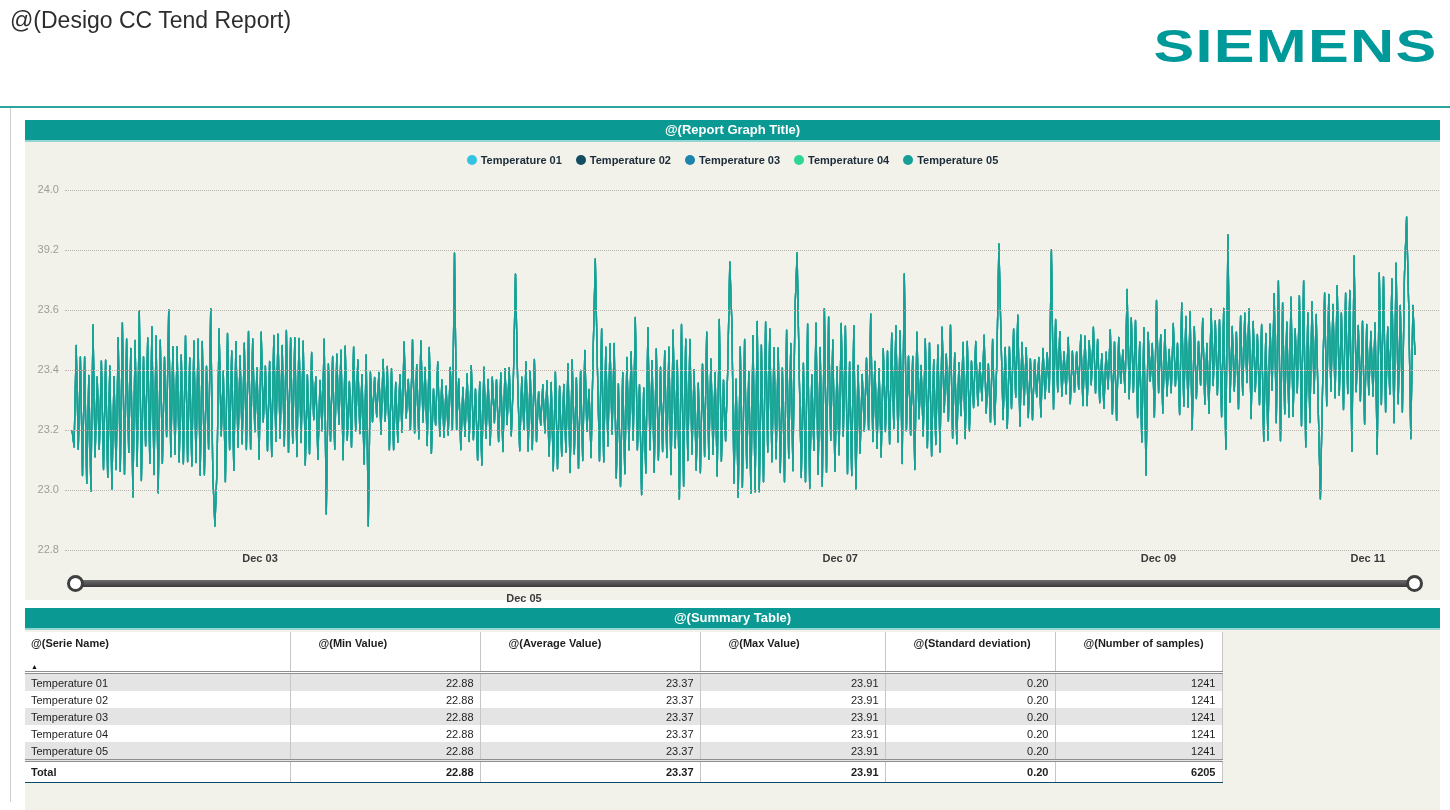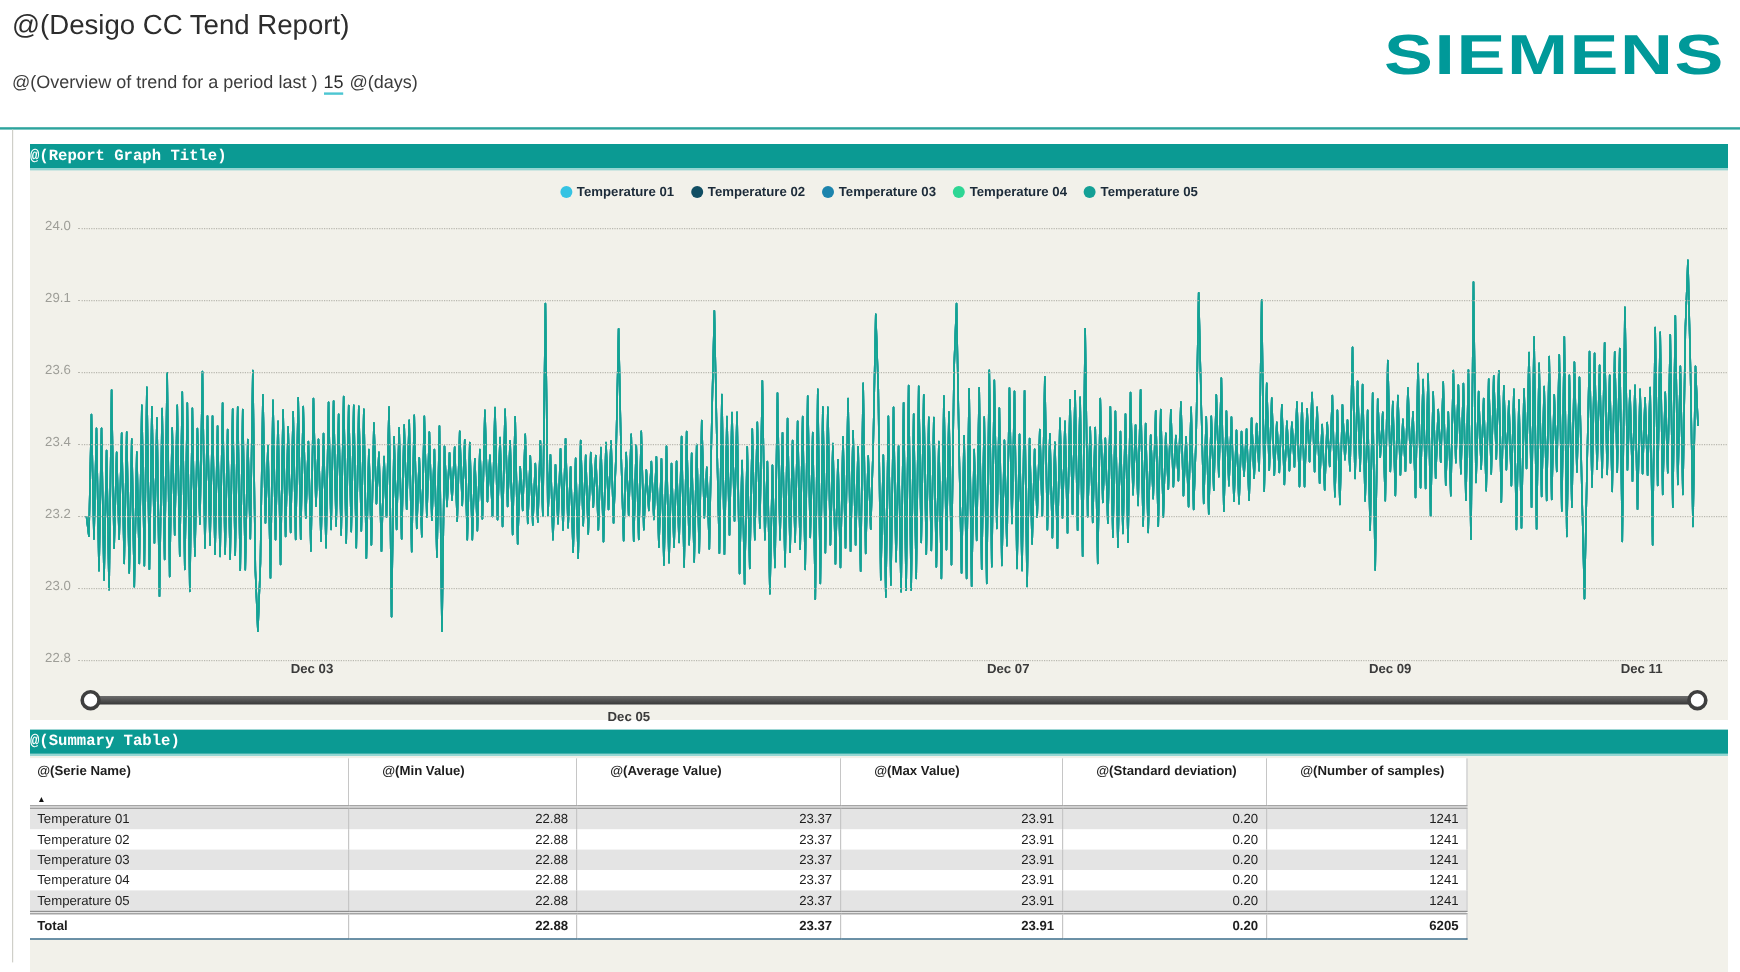--- a/index.html
+++ b/index.html
@@ -16,21 +16,21 @@
   .brand{
     position:absolute;right:12px;top:18px;font-size:47px;font-weight:bold;color:#009999;
     transform:scaleX(1.30);transform-origin:100% 50%;letter-spacing:1px;white-space:nowrap;
   }
   .top-rule{position:absolute;left:0;top:106px;width:1450px;height:2px;background:#2da49d;}
   .left-edge{position:absolute;left:10px;top:108px;width:1px;height:694px;background:#cfcfc9;}
 
   
   .section-bar{
     height:20px;background:#0b9a93;border-bottom:2px solid #96d6d2;color:#ffffff;
-    font-weight:bold;font-size:13px;line-height:20px;font-family:Liberation Mono, monospace;
+    font-weight:bold;font-size:13px;text-align:center;line-height:20px;
   }
 
   
   .chart-section{position:absolute;left:25px;top:120px;width:1415px;height:480px;}
   .chart-panel{position:absolute;left:0;top:22px;width:1415px;height:458px;background:#f2f1ea;}
   .legend{position:absolute;left:0;top:12px;width:100%;display:flex;justify-content:center;gap:14px;}
   .legend-item{display:flex;align-items:center;gap:4px;font-size:11px;font-weight:bold;color:#1c2b39;}
   .legend-dot{width:10px;height:10px;border-radius:50%;flex:0 0 auto;}
   .gridline{position:absolute;left:40px;width:1374px;height:0;border-top:1px dotted #b9b8b0;}
   .ylabel{position:absolute;left:0;width:34px;text-align:right;font-size:11px;color:#9e9e98;}
@@ -58,23 +58,20 @@
   table.summary tr.first-data td{border-top:3px double #8f8f8f;}
   table.summary tr.total-row td{border-top:3px double #8f8f8f;border-bottom:1px solid #0c4a6e;font-weight:bold;height:20px;}
   .sort-arrow{position:absolute;left:6px;bottom:1px;font-size:7px;color:#111;line-height:7px;}
 </style>
 </head>
 <body>
 
 <div class="page">
 
   <div class="report-title">@(Desigo CC Tend Report)</div>
-  <div class="report-subtitle">
-    <span>@(Overview of trend for a period last )</span><span class="days-value">15</span><span>@(days)</span>
-  </div>
   <div class="brand">SIEMENS</div>
   <div class="top-rule"></div>
   <div class="left-edge"></div>
 
   <div class="chart-section">
     <div class="section-bar">@(Report Graph Title)</div>
     <div class="chart-panel">
       <div class="legend" id="legend">
           <span class="legend-item">
             <span class="legend-dot" style="background: rgb(53, 195, 227);"></span>
@@ -101,21 +98,21 @@
         <svg class="wave" id="wave" viewBox="0 0 1343 458" preserveAspectRatio="none">
             <polyline points="0.0,288.0 2.1,304.9 4.2,203.5 6.3,307.2 8.4,215.0 10.5,333.6 12.6,214.8 14.7,341.4 16.8,233.5 18.9,349.4 21.0,183.0 23.1,314.8 25.2,235.0 27.3,307.3 29.4,218.8 31.5,327.6 33.6,218.1 35.7,335.4 37.8,223.9 39.9,346.9 42.0,234.6 44.1,327.5 46.2,195.7 48.3,329.4 50.4,180.7 52.5,332.3 54.6,196.9 56.7,310.4 58.8,206.4 60.9,354.9 63.1,198.4 65.2,324.3 67.3,168.6 69.4,338.5 71.5,214.7 73.6,303.9 75.7,195.8 77.8,321.3 79.9,184.7 82.0,332.6 84.1,193.9 86.2,350.8 88.3,198.2 90.4,321.4 92.5,215.2 94.6,294.7 96.7,167.7 98.8,314.7 100.9,204.6 103.0,312.2 105.1,204.6 107.2,319.9 109.3,213.0 111.4,321.8 113.5,193.8 115.6,319.7 117.7,216.0 119.8,324.1 121.9,198.9 124.0,320.6 126.1,197.2 128.2,333.1 130.3,199.3 132.4,332.8 134.5,224.2 136.6,307.0 138.7,166.7 140.8,333.0 142.9,384.0 145.0,327.6 147.1,186.9 149.2,293.8 151.3,229.2 153.4,339.7 155.5,191.5 157.6,307.7 159.7,209.0 161.8,328.4 163.9,199.7 166.0,305.0 168.1,213.7 170.2,301.8 172.3,201.2 174.4,307.5 176.5,189.4 178.6,307.3 180.7,196.8 182.8,289.7 185.0,226.0 187.1,317.1 189.2,190.1 191.3,279.9 193.4,224.0 195.5,309.0 197.6,219.3 199.7,314.5 201.8,193.3 203.9,299.3 206.0,192.2 208.1,296.3 210.2,203.3 212.3,303.9 214.4,188.4 216.5,310.4 218.6,196.0 220.7,301.0 222.8,195.7 224.9,314.5 227.0,196.5 229.1,300.5 231.2,199.1 233.3,323.1 235.4,232.6 237.5,312.1 239.6,210.5 241.7,277.7 243.8,234.9 245.9,317.3 248.0,238.5 250.1,288.8 252.2,197.1 254.3,372.0 256.4,222.0 258.5,299.3 260.6,214.5 262.7,307.2 264.8,212.1 266.9,282.3 269.0,208.2 271.1,317.7 273.2,204.1 275.3,298.3 277.4,239.5 279.5,305.3 281.6,204.9 283.7,288.8 285.8,218.0 287.9,291.6 290.0,232.7 292.1,322.1 294.2,213.0 296.3,384.0 298.4,229.8 300.5,280.0 302.6,235.3 304.7,274.8 306.9,230.5 309.0,292.3 311.1,217.5 313.2,279.3 315.3,224.4 317.4,307.8 319.5,226.7 321.6,307.8 323.7,240.3 325.8,300.2 327.9,232.6 330.0,290.4 332.1,199.9 334.2,276.0 336.3,237.3 338.4,288.3 340.5,197.7 342.6,291.1 344.7,222.6 346.8,296.8 348.9,199.0 351.0,280.1 353.1,225.3 355.2,303.5 357.3,205.3 359.4,311.4 361.5,246.9 363.6,283.3 365.7,219.8 367.8,294.3 369.9,237.8 372.0,295.4 374.1,244.2 376.2,293.0 378.3,225.4 380.4,288.2 382.5,111.0 384.6,287.6 386.7,236.9 388.8,307.7 390.9,245.3 393.0,294.4 395.1,232.0 397.2,299.6 399.3,223.6 401.4,297.7 403.5,246.9 405.6,318.2 407.7,240.0 409.8,323.1 411.9,225.2 414.0,296.0 416.1,237.3 418.2,302.9 420.3,235.1 422.4,280.6 424.5,237.7 426.6,299.6 428.8,230.9 430.9,309.5 433.0,226.7 435.1,282.6 437.2,225.6 439.3,293.8 441.4,235.8 443.5,132.0 445.6,236.4 447.7,308.7 449.8,235.1 451.9,287.3 454.0,219.9 456.1,309.1 458.2,228.6 460.3,307.5 462.4,217.5 464.5,299.5 466.6,249.7 468.7,283.3 470.8,242.7 472.9,290.8 475.0,238.7 477.1,314.1 479.2,240.3 481.3,328.8 483.4,230.0 485.5,326.9 487.6,244.2 489.7,314.1 491.8,242.3 493.9,310.1 496.0,221.7 498.1,330.5 500.2,217.7 502.3,311.9 504.4,235.8 506.5,326.4 508.6,228.4 510.7,318.6 512.8,208.4 514.9,289.4 517.0,247.3 519.1,315.5 521.2,207.4 523.3,117.0 525.4,225.5 527.5,319.0 529.6,186.7 531.7,319.9 533.8,205.1 535.9,303.9 538.0,201.7 540.1,292.1 542.2,201.5 544.3,336.0 546.4,241.7 548.5,344.6 550.7,230.4 552.8,331.7 554.9,215.5 557.0,307.8 559.1,209.9 561.2,298.0 563.3,175.3 565.4,307.8 567.5,242.7 569.6,352.7 571.7,245.8 573.8,330.9 575.9,185.6 578.0,307.7 580.1,218.7 582.2,330.3 584.3,206.8 586.4,318.1 588.5,225.2 590.6,309.6 592.7,209.0 594.8,315.6 596.9,205.2 599.0,332.6 601.1,188.1 603.2,305.8 605.3,218.5 607.4,357.3 609.5,182.4 611.6,344.2 613.7,197.1 615.8,318.6 617.9,197.4 620.0,312.1 622.1,227.7 624.2,328.0 626.3,241.1 628.4,330.8 630.5,222.0 632.6,314.6 634.7,190.1 636.8,317.3 638.9,216.9 641.0,312.2 643.1,230.4 645.2,334.1 647.3,177.5 649.4,319.3 651.5,238.0 653.6,299.1 655.7,228.5 657.8,120.0 659.9,182.3 662.0,341.1 664.1,237.1 666.2,355.4 668.3,204.9 670.4,345.4 672.6,197.4 674.7,326.0 676.8,229.7 678.9,351.1 681.0,193.6 683.1,349.8 685.2,179.3 687.3,349.7 689.4,203.0 691.5,340.0 693.6,179.9 695.7,310.0 697.8,186.9 699.9,319.8 702.0,205.7 704.1,316.7 706.2,205.9 708.3,330.5 710.4,226.0 712.5,340.1 714.6,188.1 716.7,316.2 718.8,201.4 720.9,328.7 723.0,167.0 725.1,111.0 727.2,229.4 729.3,335.5 731.4,221.2 733.5,340.0 735.6,182.0 737.7,346.6 739.8,232.7 741.9,308.3 744.0,181.2 746.1,332.3 748.2,205.5 750.3,344.2 752.4,166.6 754.5,330.3 756.6,174.9 758.7,298.4 760.8,198.0 762.9,329.2 765.0,225.0 767.1,312.8 769.2,181.3 771.3,294.3 773.4,184.1 775.5,331.7 777.6,219.8 779.7,333.5 781.8,183.6 783.9,346.8 786.0,223.5 788.1,311.3 790.2,232.4 792.3,289.0 794.5,215.9 796.6,288.0 798.7,172.0 800.8,299.5 802.9,219.4 805.0,306.2 807.1,226.6 809.2,314.9 811.3,206.6 813.4,289.6 815.5,209.0 817.6,302.1 819.7,191.2 821.8,286.6 823.9,183.7 826.0,299.9 828.1,189.0 830.2,321.6 832.3,132.0 834.4,288.7 836.5,214.1 838.6,293.3 840.7,214.3 842.8,327.5 844.9,190.2 847.0,276.7 849.1,223.3 851.2,294.0 853.3,196.9 855.4,305.7 857.5,200.8 859.6,314.1 861.7,217.6 863.8,302.6 865.9,203.1 868.0,309.9 870.1,185.1 872.2,270.3 874.3,212.1 876.4,279.3 878.5,182.9 880.6,296.3 882.7,211.0 884.8,301.7 886.9,220.6 889.0,273.5 891.1,200.4 893.2,296.5 895.3,199.3 897.4,288.8 899.5,219.0 901.6,265.6 903.7,199.5 905.8,263.6 907.9,221.0 910.0,258.6 912.1,193.1 914.2,271.1 916.4,222.0 918.5,280.2 920.6,197.3 922.7,282.5 924.8,220.9 926.9,102.0 929.0,194.3 931.1,277.6 933.2,205.3 935.3,286.4 937.4,205.0 939.5,266.5 941.6,187.0 943.7,255.2 945.8,173.1 947.9,284.1 950.0,200.5 952.1,262.7 954.2,205.6 956.3,275.6 958.4,216.6 960.5,277.8 962.6,217.6 964.7,254.8 966.8,215.5 968.9,274.8 971.0,206.3 973.1,256.5 975.2,210.9 977.3,250.2 979.4,108.0 981.5,267.3 983.6,177.5 985.7,249.8 987.8,189.6 989.9,254.0 992.0,210.0 994.1,251.8 996.2,195.4 998.3,261.7 1000.4,209.1 1002.5,250.3 1004.6,209.8 1006.7,247.2 1008.8,193.1 1010.9,263.5 1013.0,194.1 1015.1,263.5 1017.2,198.6 1019.3,242.8 1021.4,185.2 1023.5,251.1 1025.6,197.3 1027.7,260.7 1029.8,211.8 1031.9,266.3 1034.0,210.1 1036.1,246.8 1038.3,187.7 1040.4,271.9 1042.5,199.8 1044.6,278.4 1046.7,195.4 1048.8,241.1 1050.9,208.1 1053.0,250.2 1055.1,147.4 1057.2,256.7 1059.3,175.8 1061.4,250.4 1063.5,178.5 1065.6,275.5 1067.7,200.0 1069.8,299.9 1071.9,185.6 1074.0,333.0 1076.1,190.5 1078.2,239.1 1080.3,201.5 1082.4,275.3 1084.5,158.4 1086.6,250.8 1088.7,192.7 1090.8,271.0 1092.9,187.6 1095.0,253.8 1097.1,207.5 1099.2,250.7 1101.3,181.4 1103.4,243.9 1105.5,201.2 1107.6,272.6 1109.7,161.0 1111.8,264.4 1113.9,174.3 1116.0,265.1 1118.1,169.5 1120.2,288.0 1122.3,184.6 1124.4,256.6 1126.5,199.3 1128.6,243.1 1130.7,176.3 1132.8,262.3 1134.9,201.3 1137.0,271.2 1139.1,166.7 1141.2,243.5 1143.3,178.8 1145.4,252.8 1147.5,177.7 1149.6,274.8 1151.7,166.3 1153.8,307.3 1155.9,93.0 1158.0,260.0 1160.2,184.3 1162.3,248.9 1164.4,190.1 1166.5,266.9 1168.6,173.8 1170.7,252.9 1172.8,171.1 1174.9,240.5 1177.0,167.0 1179.1,276.5 1181.2,179.5 1183.3,249.5 1185.4,192.5 1187.5,262.7 1189.6,182.4 1191.7,299.3 1193.8,191.4 1195.9,298.0 1198.0,182.2 1200.1,248.3 1202.2,151.7 1204.3,280.7 1206.4,138.9 1208.5,298.8 1210.6,160.7 1212.7,271.8 1214.8,180.1 1216.9,275.0 1219.0,155.2 1221.1,274.3 1223.2,187.0 1225.3,250.8 1227.4,153.6 1229.5,283.9 1231.6,138.6 1233.7,305.1 1235.8,170.8 1237.9,280.6 1240.0,159.7 1242.1,251.4 1244.2,172.3 1246.3,268.9 1248.4,357.0 1250.5,248.9 1252.6,151.0 1254.7,263.8 1256.8,152.3 1258.9,249.1 1261.0,162.4 1263.1,255.8 1265.2,143.7 1267.3,253.3 1269.4,170.8 1271.5,267.5 1273.6,151.1 1275.7,251.5 1277.8,148.4 1279.9,309.3 1282.1,114.0 1284.2,249.7 1286.3,183.4 1288.4,259.0 1290.5,179.1 1292.6,282.3 1294.7,182.5 1296.8,252.7 1298.9,189.4 1301.0,254.0 1303.1,180.9 1305.2,312.1 1307.3,131.0 1309.4,262.5 1311.5,134.8 1313.6,270.1 1315.7,184.9 1317.8,252.0 1319.9,136.9 1322.0,280.7 1324.1,121.1 1326.2,261.8 1328.3,163.3 1330.4,270.0 1332.5,131.2 1334.6,75.0 1336.7,163.9 1338.8,296.7 1340.9,163.3 1343.0,213.0" fill="none" stroke="#35c3e3" stroke-width="1.3" stroke-linejoin="round"></polyline>
             <polyline points="0.0,288.0 2.1,304.9 4.2,203.5 6.3,307.2 8.4,215.0 10.5,333.6 12.6,214.8 14.7,341.4 16.8,233.5 18.9,349.4 21.0,183.0 23.1,314.8 25.2,235.0 27.3,307.3 29.4,218.8 31.5,327.6 33.6,218.1 35.7,335.4 37.8,223.9 39.9,346.9 42.0,234.6 44.1,327.5 46.2,195.7 48.3,329.4 50.4,180.7 52.5,332.3 54.6,196.9 56.7,310.4 58.8,206.4 60.9,354.9 63.1,198.4 65.2,324.3 67.3,168.6 69.4,338.5 71.5,214.7 73.6,303.9 75.7,195.8 77.8,321.3 79.9,184.7 82.0,332.6 84.1,193.9 86.2,350.8 88.3,198.2 90.4,321.4 92.5,215.2 94.6,294.7 96.7,167.7 98.8,314.7 100.9,204.6 103.0,312.2 105.1,204.6 107.2,319.9 109.3,213.0 111.4,321.8 113.5,193.8 115.6,319.7 117.7,216.0 119.8,324.1 121.9,198.9 124.0,320.6 126.1,197.2 128.2,333.1 130.3,199.3 132.4,332.8 134.5,224.2 136.6,307.0 138.7,166.7 140.8,333.0 142.9,384.0 145.0,327.6 147.1,186.9 149.2,293.8 151.3,229.2 153.4,339.7 155.5,191.5 157.6,307.7 159.7,209.0 161.8,328.4 163.9,199.7 166.0,305.0 168.1,213.7 170.2,301.8 172.3,201.2 174.4,307.5 176.5,189.4 178.6,307.3 180.7,196.8 182.8,289.7 185.0,226.0 187.1,317.1 189.2,190.1 191.3,279.9 193.4,224.0 195.5,309.0 197.6,219.3 199.7,314.5 201.8,193.3 203.9,299.3 206.0,192.2 208.1,296.3 210.2,203.3 212.3,303.9 214.4,188.4 216.5,310.4 218.6,196.0 220.7,301.0 222.8,195.7 224.9,314.5 227.0,196.5 229.1,300.5 231.2,199.1 233.3,323.1 235.4,232.6 237.5,312.1 239.6,210.5 241.7,277.7 243.8,234.9 245.9,317.3 248.0,238.5 250.1,288.8 252.2,197.1 254.3,372.0 256.4,222.0 258.5,299.3 260.6,214.5 262.7,307.2 264.8,212.1 266.9,282.3 269.0,208.2 271.1,317.7 273.2,204.1 275.3,298.3 277.4,239.5 279.5,305.3 281.6,204.9 283.7,288.8 285.8,218.0 287.9,291.6 290.0,232.7 292.1,322.1 294.2,213.0 296.3,384.0 298.4,229.8 300.5,280.0 302.6,235.3 304.7,274.8 306.9,230.5 309.0,292.3 311.1,217.5 313.2,279.3 315.3,224.4 317.4,307.8 319.5,226.7 321.6,307.8 323.7,240.3 325.8,300.2 327.9,232.6 330.0,290.4 332.1,199.9 334.2,276.0 336.3,237.3 338.4,288.3 340.5,197.7 342.6,291.1 344.7,222.6 346.8,296.8 348.9,199.0 351.0,280.1 353.1,225.3 355.2,303.5 357.3,205.3 359.4,311.4 361.5,246.9 363.6,283.3 365.7,219.8 367.8,294.3 369.9,237.8 372.0,295.4 374.1,244.2 376.2,293.0 378.3,225.4 380.4,288.2 382.5,111.0 384.6,287.6 386.7,236.9 388.8,307.7 390.9,245.3 393.0,294.4 395.1,232.0 397.2,299.6 399.3,223.6 401.4,297.7 403.5,246.9 405.6,318.2 407.7,240.0 409.8,323.1 411.9,225.2 414.0,296.0 416.1,237.3 418.2,302.9 420.3,235.1 422.4,280.6 424.5,237.7 426.6,299.6 428.8,230.9 430.9,309.5 433.0,226.7 435.1,282.6 437.2,225.6 439.3,293.8 441.4,235.8 443.5,132.0 445.6,236.4 447.7,308.7 449.8,235.1 451.9,287.3 454.0,219.9 456.1,309.1 458.2,228.6 460.3,307.5 462.4,217.5 464.5,299.5 466.6,249.7 468.7,283.3 470.8,242.7 472.9,290.8 475.0,238.7 477.1,314.1 479.2,240.3 481.3,328.8 483.4,230.0 485.5,326.9 487.6,244.2 489.7,314.1 491.8,242.3 493.9,310.1 496.0,221.7 498.1,330.5 500.2,217.7 502.3,311.9 504.4,235.8 506.5,326.4 508.6,228.4 510.7,318.6 512.8,208.4 514.9,289.4 517.0,247.3 519.1,315.5 521.2,207.4 523.3,117.0 525.4,225.5 527.5,319.0 529.6,186.7 531.7,319.9 533.8,205.1 535.9,303.9 538.0,201.7 540.1,292.1 542.2,201.5 544.3,336.0 546.4,241.7 548.5,344.6 550.7,230.4 552.8,331.7 554.9,215.5 557.0,307.8 559.1,209.9 561.2,298.0 563.3,175.3 565.4,307.8 567.5,242.7 569.6,352.7 571.7,245.8 573.8,330.9 575.9,185.6 578.0,307.7 580.1,218.7 582.2,330.3 584.3,206.8 586.4,318.1 588.5,225.2 590.6,309.6 592.7,209.0 594.8,315.6 596.9,205.2 599.0,332.6 601.1,188.1 603.2,305.8 605.3,218.5 607.4,357.3 609.5,182.4 611.6,344.2 613.7,197.1 615.8,318.6 617.9,197.4 620.0,312.1 622.1,227.7 624.2,328.0 626.3,241.1 628.4,330.8 630.5,222.0 632.6,314.6 634.7,190.1 636.8,317.3 638.9,216.9 641.0,312.2 643.1,230.4 645.2,334.1 647.3,177.5 649.4,319.3 651.5,238.0 653.6,299.1 655.7,228.5 657.8,120.0 659.9,182.3 662.0,341.1 664.1,237.1 666.2,355.4 668.3,204.9 670.4,345.4 672.6,197.4 674.7,326.0 676.8,229.7 678.9,351.1 681.0,193.6 683.1,349.8 685.2,179.3 687.3,349.7 689.4,203.0 691.5,340.0 693.6,179.9 695.7,310.0 697.8,186.9 699.9,319.8 702.0,205.7 704.1,316.7 706.2,205.9 708.3,330.5 710.4,226.0 712.5,340.1 714.6,188.1 716.7,316.2 718.8,201.4 720.9,328.7 723.0,167.0 725.1,111.0 727.2,229.4 729.3,335.5 731.4,221.2 733.5,340.0 735.6,182.0 737.7,346.6 739.8,232.7 741.9,308.3 744.0,181.2 746.1,332.3 748.2,205.5 750.3,344.2 752.4,166.6 754.5,330.3 756.6,174.9 758.7,298.4 760.8,198.0 762.9,329.2 765.0,225.0 767.1,312.8 769.2,181.3 771.3,294.3 773.4,184.1 775.5,331.7 777.6,219.8 779.7,333.5 781.8,183.6 783.9,346.8 786.0,223.5 788.1,311.3 790.2,232.4 792.3,289.0 794.5,215.9 796.6,288.0 798.7,172.0 800.8,299.5 802.9,219.4 805.0,306.2 807.1,226.6 809.2,314.9 811.3,206.6 813.4,289.6 815.5,209.0 817.6,302.1 819.7,191.2 821.8,286.6 823.9,183.7 826.0,299.9 828.1,189.0 830.2,321.6 832.3,132.0 834.4,288.7 836.5,214.1 838.6,293.3 840.7,214.3 842.8,327.5 844.9,190.2 847.0,276.7 849.1,223.3 851.2,294.0 853.3,196.9 855.4,305.7 857.5,200.8 859.6,314.1 861.7,217.6 863.8,302.6 865.9,203.1 868.0,309.9 870.1,185.1 872.2,270.3 874.3,212.1 876.4,279.3 878.5,182.9 880.6,296.3 882.7,211.0 884.8,301.7 886.9,220.6 889.0,273.5 891.1,200.4 893.2,296.5 895.3,199.3 897.4,288.8 899.5,219.0 901.6,265.6 903.7,199.5 905.8,263.6 907.9,221.0 910.0,258.6 912.1,193.1 914.2,271.1 916.4,222.0 918.5,280.2 920.6,197.3 922.7,282.5 924.8,220.9 926.9,102.0 929.0,194.3 931.1,277.6 933.2,205.3 935.3,286.4 937.4,205.0 939.5,266.5 941.6,187.0 943.7,255.2 945.8,173.1 947.9,284.1 950.0,200.5 952.1,262.7 954.2,205.6 956.3,275.6 958.4,216.6 960.5,277.8 962.6,217.6 964.7,254.8 966.8,215.5 968.9,274.8 971.0,206.3 973.1,256.5 975.2,210.9 977.3,250.2 979.4,108.0 981.5,267.3 983.6,177.5 985.7,249.8 987.8,189.6 989.9,254.0 992.0,210.0 994.1,251.8 996.2,195.4 998.3,261.7 1000.4,209.1 1002.5,250.3 1004.6,209.8 1006.7,247.2 1008.8,193.1 1010.9,263.5 1013.0,194.1 1015.1,263.5 1017.2,198.6 1019.3,242.8 1021.4,185.2 1023.5,251.1 1025.6,197.3 1027.7,260.7 1029.8,211.8 1031.9,266.3 1034.0,210.1 1036.1,246.8 1038.3,187.7 1040.4,271.9 1042.5,199.8 1044.6,278.4 1046.7,195.4 1048.8,241.1 1050.9,208.1 1053.0,250.2 1055.1,147.4 1057.2,256.7 1059.3,175.8 1061.4,250.4 1063.5,178.5 1065.6,275.5 1067.7,200.0 1069.8,299.9 1071.9,185.6 1074.0,333.0 1076.1,190.5 1078.2,239.1 1080.3,201.5 1082.4,275.3 1084.5,158.4 1086.6,250.8 1088.7,192.7 1090.8,271.0 1092.9,187.6 1095.0,253.8 1097.1,207.5 1099.2,250.7 1101.3,181.4 1103.4,243.9 1105.5,201.2 1107.6,272.6 1109.7,161.0 1111.8,264.4 1113.9,174.3 1116.0,265.1 1118.1,169.5 1120.2,288.0 1122.3,184.6 1124.4,256.6 1126.5,199.3 1128.6,243.1 1130.7,176.3 1132.8,262.3 1134.9,201.3 1137.0,271.2 1139.1,166.7 1141.2,243.5 1143.3,178.8 1145.4,252.8 1147.5,177.7 1149.6,274.8 1151.7,166.3 1153.8,307.3 1155.9,93.0 1158.0,260.0 1160.2,184.3 1162.3,248.9 1164.4,190.1 1166.5,266.9 1168.6,173.8 1170.7,252.9 1172.8,171.1 1174.9,240.5 1177.0,167.0 1179.1,276.5 1181.2,179.5 1183.3,249.5 1185.4,192.5 1187.5,262.7 1189.6,182.4 1191.7,299.3 1193.8,191.4 1195.9,298.0 1198.0,182.2 1200.1,248.3 1202.2,151.7 1204.3,280.7 1206.4,138.9 1208.5,298.8 1210.6,160.7 1212.7,271.8 1214.8,180.1 1216.9,275.0 1219.0,155.2 1221.1,274.3 1223.2,187.0 1225.3,250.8 1227.4,153.6 1229.5,283.9 1231.6,138.6 1233.7,305.1 1235.8,170.8 1237.9,280.6 1240.0,159.7 1242.1,251.4 1244.2,172.3 1246.3,268.9 1248.4,357.0 1250.5,248.9 1252.6,151.0 1254.7,263.8 1256.8,152.3 1258.9,249.1 1261.0,162.4 1263.1,255.8 1265.2,143.7 1267.3,253.3 1269.4,170.8 1271.5,267.5 1273.6,151.1 1275.7,251.5 1277.8,148.4 1279.9,309.3 1282.1,114.0 1284.2,249.7 1286.3,183.4 1288.4,259.0 1290.5,179.1 1292.6,282.3 1294.7,182.5 1296.8,252.7 1298.9,189.4 1301.0,254.0 1303.1,180.9 1305.2,312.1 1307.3,131.0 1309.4,262.5 1311.5,134.8 1313.6,270.1 1315.7,184.9 1317.8,252.0 1319.9,136.9 1322.0,280.7 1324.1,121.1 1326.2,261.8 1328.3,163.3 1330.4,270.0 1332.5,131.2 1334.6,75.0 1336.7,163.9 1338.8,296.7 1340.9,163.3 1343.0,213.0" fill="none" stroke="#114e63" stroke-width="1.3" stroke-linejoin="round"></polyline>
             <polyline points="0.0,288.0 2.1,304.9 4.2,203.5 6.3,307.2 8.4,215.0 10.5,333.6 12.6,214.8 14.7,341.4 16.8,233.5 18.9,349.4 21.0,183.0 23.1,314.8 25.2,235.0 27.3,307.3 29.4,218.8 31.5,327.6 33.6,218.1 35.7,335.4 37.8,223.9 39.9,346.9 42.0,234.6 44.1,327.5 46.2,195.7 48.3,329.4 50.4,180.7 52.5,332.3 54.6,196.9 56.7,310.4 58.8,206.4 60.9,354.9 63.1,198.4 65.2,324.3 67.3,168.6 69.4,338.5 71.5,214.7 73.6,303.9 75.7,195.8 77.8,321.3 79.9,184.7 82.0,332.6 84.1,193.9 86.2,350.8 88.3,198.2 90.4,321.4 92.5,215.2 94.6,294.7 96.7,167.7 98.8,314.7 100.9,204.6 103.0,312.2 105.1,204.6 107.2,319.9 109.3,213.0 111.4,321.8 113.5,193.8 115.6,319.7 117.7,216.0 119.8,324.1 121.9,198.9 124.0,320.6 126.1,197.2 128.2,333.1 130.3,199.3 132.4,332.8 134.5,224.2 136.6,307.0 138.7,166.7 140.8,333.0 142.9,384.0 145.0,327.6 147.1,186.9 149.2,293.8 151.3,229.2 153.4,339.7 155.5,191.5 157.6,307.7 159.7,209.0 161.8,328.4 163.9,199.7 166.0,305.0 168.1,213.7 170.2,301.8 172.3,201.2 174.4,307.5 176.5,189.4 178.6,307.3 180.7,196.8 182.8,289.7 185.0,226.0 187.1,317.1 189.2,190.1 191.3,279.9 193.4,224.0 195.5,309.0 197.6,219.3 199.7,314.5 201.8,193.3 203.9,299.3 206.0,192.2 208.1,296.3 210.2,203.3 212.3,303.9 214.4,188.4 216.5,310.4 218.6,196.0 220.7,301.0 222.8,195.7 224.9,314.5 227.0,196.5 229.1,300.5 231.2,199.1 233.3,323.1 235.4,232.6 237.5,312.1 239.6,210.5 241.7,277.7 243.8,234.9 245.9,317.3 248.0,238.5 250.1,288.8 252.2,197.1 254.3,372.0 256.4,222.0 258.5,299.3 260.6,214.5 262.7,307.2 264.8,212.1 266.9,282.3 269.0,208.2 271.1,317.7 273.2,204.1 275.3,298.3 277.4,239.5 279.5,305.3 281.6,204.9 283.7,288.8 285.8,218.0 287.9,291.6 290.0,232.7 292.1,322.1 294.2,213.0 296.3,384.0 298.4,229.8 300.5,280.0 302.6,235.3 304.7,274.8 306.9,230.5 309.0,292.3 311.1,217.5 313.2,279.3 315.3,224.4 317.4,307.8 319.5,226.7 321.6,307.8 323.7,240.3 325.8,300.2 327.9,232.6 330.0,290.4 332.1,199.9 334.2,276.0 336.3,237.3 338.4,288.3 340.5,197.7 342.6,291.1 344.7,222.6 346.8,296.8 348.9,199.0 351.0,280.1 353.1,225.3 355.2,303.5 357.3,205.3 359.4,311.4 361.5,246.9 363.6,283.3 365.7,219.8 367.8,294.3 369.9,237.8 372.0,295.4 374.1,244.2 376.2,293.0 378.3,225.4 380.4,288.2 382.5,111.0 384.6,287.6 386.7,236.9 388.8,307.7 390.9,245.3 393.0,294.4 395.1,232.0 397.2,299.6 399.3,223.6 401.4,297.7 403.5,246.9 405.6,318.2 407.7,240.0 409.8,323.1 411.9,225.2 414.0,296.0 416.1,237.3 418.2,302.9 420.3,235.1 422.4,280.6 424.5,237.7 426.6,299.6 428.8,230.9 430.9,309.5 433.0,226.7 435.1,282.6 437.2,225.6 439.3,293.8 441.4,235.8 443.5,132.0 445.6,236.4 447.7,308.7 449.8,235.1 451.9,287.3 454.0,219.9 456.1,309.1 458.2,228.6 460.3,307.5 462.4,217.5 464.5,299.5 466.6,249.7 468.7,283.3 470.8,242.7 472.9,290.8 475.0,238.7 477.1,314.1 479.2,240.3 481.3,328.8 483.4,230.0 485.5,326.9 487.6,244.2 489.7,314.1 491.8,242.3 493.9,310.1 496.0,221.7 498.1,330.5 500.2,217.7 502.3,311.9 504.4,235.8 506.5,326.4 508.6,228.4 510.7,318.6 512.8,208.4 514.9,289.4 517.0,247.3 519.1,315.5 521.2,207.4 523.3,117.0 525.4,225.5 527.5,319.0 529.6,186.7 531.7,319.9 533.8,205.1 535.9,303.9 538.0,201.7 540.1,292.1 542.2,201.5 544.3,336.0 546.4,241.7 548.5,344.6 550.7,230.4 552.8,331.7 554.9,215.5 557.0,307.8 559.1,209.9 561.2,298.0 563.3,175.3 565.4,307.8 567.5,242.7 569.6,352.7 571.7,245.8 573.8,330.9 575.9,185.6 578.0,307.7 580.1,218.7 582.2,330.3 584.3,206.8 586.4,318.1 588.5,225.2 590.6,309.6 592.7,209.0 594.8,315.6 596.9,205.2 599.0,332.6 601.1,188.1 603.2,305.8 605.3,218.5 607.4,357.3 609.5,182.4 611.6,344.2 613.7,197.1 615.8,318.6 617.9,197.4 620.0,312.1 622.1,227.7 624.2,328.0 626.3,241.1 628.4,330.8 630.5,222.0 632.6,314.6 634.7,190.1 636.8,317.3 638.9,216.9 641.0,312.2 643.1,230.4 645.2,334.1 647.3,177.5 649.4,319.3 651.5,238.0 653.6,299.1 655.7,228.5 657.8,120.0 659.9,182.3 662.0,341.1 664.1,237.1 666.2,355.4 668.3,204.9 670.4,345.4 672.6,197.4 674.7,326.0 676.8,229.7 678.9,351.1 681.0,193.6 683.1,349.8 685.2,179.3 687.3,349.7 689.4,203.0 691.5,340.0 693.6,179.9 695.7,310.0 697.8,186.9 699.9,319.8 702.0,205.7 704.1,316.7 706.2,205.9 708.3,330.5 710.4,226.0 712.5,340.1 714.6,188.1 716.7,316.2 718.8,201.4 720.9,328.7 723.0,167.0 725.1,111.0 727.2,229.4 729.3,335.5 731.4,221.2 733.5,340.0 735.6,182.0 737.7,346.6 739.8,232.7 741.9,308.3 744.0,181.2 746.1,332.3 748.2,205.5 750.3,344.2 752.4,166.6 754.5,330.3 756.6,174.9 758.7,298.4 760.8,198.0 762.9,329.2 765.0,225.0 767.1,312.8 769.2,181.3 771.3,294.3 773.4,184.1 775.5,331.7 777.6,219.8 779.7,333.5 781.8,183.6 783.9,346.8 786.0,223.5 788.1,311.3 790.2,232.4 792.3,289.0 794.5,215.9 796.6,288.0 798.7,172.0 800.8,299.5 802.9,219.4 805.0,306.2 807.1,226.6 809.2,314.9 811.3,206.6 813.4,289.6 815.5,209.0 817.6,302.1 819.7,191.2 821.8,286.6 823.9,183.7 826.0,299.9 828.1,189.0 830.2,321.6 832.3,132.0 834.4,288.7 836.5,214.1 838.6,293.3 840.7,214.3 842.8,327.5 844.9,190.2 847.0,276.7 849.1,223.3 851.2,294.0 853.3,196.9 855.4,305.7 857.5,200.8 859.6,314.1 861.7,217.6 863.8,302.6 865.9,203.1 868.0,309.9 870.1,185.1 872.2,270.3 874.3,212.1 876.4,279.3 878.5,182.9 880.6,296.3 882.7,211.0 884.8,301.7 886.9,220.6 889.0,273.5 891.1,200.4 893.2,296.5 895.3,199.3 897.4,288.8 899.5,219.0 901.6,265.6 903.7,199.5 905.8,263.6 907.9,221.0 910.0,258.6 912.1,193.1 914.2,271.1 916.4,222.0 918.5,280.2 920.6,197.3 922.7,282.5 924.8,220.9 926.9,102.0 929.0,194.3 931.1,277.6 933.2,205.3 935.3,286.4 937.4,205.0 939.5,266.5 941.6,187.0 943.7,255.2 945.8,173.1 947.9,284.1 950.0,200.5 952.1,262.7 954.2,205.6 956.3,275.6 958.4,216.6 960.5,277.8 962.6,217.6 964.7,254.8 966.8,215.5 968.9,274.8 971.0,206.3 973.1,256.5 975.2,210.9 977.3,250.2 979.4,108.0 981.5,267.3 983.6,177.5 985.7,249.8 987.8,189.6 989.9,254.0 992.0,210.0 994.1,251.8 996.2,195.4 998.3,261.7 1000.4,209.1 1002.5,250.3 1004.6,209.8 1006.7,247.2 1008.8,193.1 1010.9,263.5 1013.0,194.1 1015.1,263.5 1017.2,198.6 1019.3,242.8 1021.4,185.2 1023.5,251.1 1025.6,197.3 1027.7,260.7 1029.8,211.8 1031.9,266.3 1034.0,210.1 1036.1,246.8 1038.3,187.7 1040.4,271.9 1042.5,199.8 1044.6,278.4 1046.7,195.4 1048.8,241.1 1050.9,208.1 1053.0,250.2 1055.1,147.4 1057.2,256.7 1059.3,175.8 1061.4,250.4 1063.5,178.5 1065.6,275.5 1067.7,200.0 1069.8,299.9 1071.9,185.6 1074.0,333.0 1076.1,190.5 1078.2,239.1 1080.3,201.5 1082.4,275.3 1084.5,158.4 1086.6,250.8 1088.7,192.7 1090.8,271.0 1092.9,187.6 1095.0,253.8 1097.1,207.5 1099.2,250.7 1101.3,181.4 1103.4,243.9 1105.5,201.2 1107.6,272.6 1109.7,161.0 1111.8,264.4 1113.9,174.3 1116.0,265.1 1118.1,169.5 1120.2,288.0 1122.3,184.6 1124.4,256.6 1126.5,199.3 1128.6,243.1 1130.7,176.3 1132.8,262.3 1134.9,201.3 1137.0,271.2 1139.1,166.7 1141.2,243.5 1143.3,178.8 1145.4,252.8 1147.5,177.7 1149.6,274.8 1151.7,166.3 1153.8,307.3 1155.9,93.0 1158.0,260.0 1160.2,184.3 1162.3,248.9 1164.4,190.1 1166.5,266.9 1168.6,173.8 1170.7,252.9 1172.8,171.1 1174.9,240.5 1177.0,167.0 1179.1,276.5 1181.2,179.5 1183.3,249.5 1185.4,192.5 1187.5,262.7 1189.6,182.4 1191.7,299.3 1193.8,191.4 1195.9,298.0 1198.0,182.2 1200.1,248.3 1202.2,151.7 1204.3,280.7 1206.4,138.9 1208.5,298.8 1210.6,160.7 1212.7,271.8 1214.8,180.1 1216.9,275.0 1219.0,155.2 1221.1,274.3 1223.2,187.0 1225.3,250.8 1227.4,153.6 1229.5,283.9 1231.6,138.6 1233.7,305.1 1235.8,170.8 1237.9,280.6 1240.0,159.7 1242.1,251.4 1244.2,172.3 1246.3,268.9 1248.4,357.0 1250.5,248.9 1252.6,151.0 1254.7,263.8 1256.8,152.3 1258.9,249.1 1261.0,162.4 1263.1,255.8 1265.2,143.7 1267.3,253.3 1269.4,170.8 1271.5,267.5 1273.6,151.1 1275.7,251.5 1277.8,148.4 1279.9,309.3 1282.1,114.0 1284.2,249.7 1286.3,183.4 1288.4,259.0 1290.5,179.1 1292.6,282.3 1294.7,182.5 1296.8,252.7 1298.9,189.4 1301.0,254.0 1303.1,180.9 1305.2,312.1 1307.3,131.0 1309.4,262.5 1311.5,134.8 1313.6,270.1 1315.7,184.9 1317.8,252.0 1319.9,136.9 1322.0,280.7 1324.1,121.1 1326.2,261.8 1328.3,163.3 1330.4,270.0 1332.5,131.2 1334.6,75.0 1336.7,163.9 1338.8,296.7 1340.9,163.3 1343.0,213.0" fill="none" stroke="#1c84ad" stroke-width="1.3" stroke-linejoin="round"></polyline>
             <polyline points="0.0,288.0 2.1,304.9 4.2,203.5 6.3,307.2 8.4,215.0 10.5,333.6 12.6,214.8 14.7,341.4 16.8,233.5 18.9,349.4 21.0,183.0 23.1,314.8 25.2,235.0 27.3,307.3 29.4,218.8 31.5,327.6 33.6,218.1 35.7,335.4 37.8,223.9 39.9,346.9 42.0,234.6 44.1,327.5 46.2,195.7 48.3,329.4 50.4,180.7 52.5,332.3 54.6,196.9 56.7,310.4 58.8,206.4 60.9,354.9 63.1,198.4 65.2,324.3 67.3,168.6 69.4,338.5 71.5,214.7 73.6,303.9 75.7,195.8 77.8,321.3 79.9,184.7 82.0,332.6 84.1,193.9 86.2,350.8 88.3,198.2 90.4,321.4 92.5,215.2 94.6,294.7 96.7,167.7 98.8,314.7 100.9,204.6 103.0,312.2 105.1,204.6 107.2,319.9 109.3,213.0 111.4,321.8 113.5,193.8 115.6,319.7 117.7,216.0 119.8,324.1 121.9,198.9 124.0,320.6 126.1,197.2 128.2,333.1 130.3,199.3 132.4,332.8 134.5,224.2 136.6,307.0 138.7,166.7 140.8,333.0 142.9,384.0 145.0,327.6 147.1,186.9 149.2,293.8 151.3,229.2 153.4,339.7 155.5,191.5 157.6,307.7 159.7,209.0 161.8,328.4 163.9,199.7 166.0,305.0 168.1,213.7 170.2,301.8 172.3,201.2 174.4,307.5 176.5,189.4 178.6,307.3 180.7,196.8 182.8,289.7 185.0,226.0 187.1,317.1 189.2,190.1 191.3,279.9 193.4,224.0 195.5,309.0 197.6,219.3 199.7,314.5 201.8,193.3 203.9,299.3 206.0,192.2 208.1,296.3 210.2,203.3 212.3,303.9 214.4,188.4 216.5,310.4 218.6,196.0 220.7,301.0 222.8,195.7 224.9,314.5 227.0,196.5 229.1,300.5 231.2,199.1 233.3,323.1 235.4,232.6 237.5,312.1 239.6,210.5 241.7,277.7 243.8,234.9 245.9,317.3 248.0,238.5 250.1,288.8 252.2,197.1 254.3,372.0 256.4,222.0 258.5,299.3 260.6,214.5 262.7,307.2 264.8,212.1 266.9,282.3 269.0,208.2 271.1,317.7 273.2,204.1 275.3,298.3 277.4,239.5 279.5,305.3 281.6,204.9 283.7,288.8 285.8,218.0 287.9,291.6 290.0,232.7 292.1,322.1 294.2,213.0 296.3,384.0 298.4,229.8 300.5,280.0 302.6,235.3 304.7,274.8 306.9,230.5 309.0,292.3 311.1,217.5 313.2,279.3 315.3,224.4 317.4,307.8 319.5,226.7 321.6,307.8 323.7,240.3 325.8,300.2 327.9,232.6 330.0,290.4 332.1,199.9 334.2,276.0 336.3,237.3 338.4,288.3 340.5,197.7 342.6,291.1 344.7,222.6 346.8,296.8 348.9,199.0 351.0,280.1 353.1,225.3 355.2,303.5 357.3,205.3 359.4,311.4 361.5,246.9 363.6,283.3 365.7,219.8 367.8,294.3 369.9,237.8 372.0,295.4 374.1,244.2 376.2,293.0 378.3,225.4 380.4,288.2 382.5,111.0 384.6,287.6 386.7,236.9 388.8,307.7 390.9,245.3 393.0,294.4 395.1,232.0 397.2,299.6 399.3,223.6 401.4,297.7 403.5,246.9 405.6,318.2 407.7,240.0 409.8,323.1 411.9,225.2 414.0,296.0 416.1,237.3 418.2,302.9 420.3,235.1 422.4,280.6 424.5,237.7 426.6,299.6 428.8,230.9 430.9,309.5 433.0,226.7 435.1,282.6 437.2,225.6 439.3,293.8 441.4,235.8 443.5,132.0 445.6,236.4 447.7,308.7 449.8,235.1 451.9,287.3 454.0,219.9 456.1,309.1 458.2,228.6 460.3,307.5 462.4,217.5 464.5,299.5 466.6,249.7 468.7,283.3 470.8,242.7 472.9,290.8 475.0,238.7 477.1,314.1 479.2,240.3 481.3,328.8 483.4,230.0 485.5,326.9 487.6,244.2 489.7,314.1 491.8,242.3 493.9,310.1 496.0,221.7 498.1,330.5 500.2,217.7 502.3,311.9 504.4,235.8 506.5,326.4 508.6,228.4 510.7,318.6 512.8,208.4 514.9,289.4 517.0,247.3 519.1,315.5 521.2,207.4 523.3,117.0 525.4,225.5 527.5,319.0 529.6,186.7 531.7,319.9 533.8,205.1 535.9,303.9 538.0,201.7 540.1,292.1 542.2,201.5 544.3,336.0 546.4,241.7 548.5,344.6 550.7,230.4 552.8,331.7 554.9,215.5 557.0,307.8 559.1,209.9 561.2,298.0 563.3,175.3 565.4,307.8 567.5,242.7 569.6,352.7 571.7,245.8 573.8,330.9 575.9,185.6 578.0,307.7 580.1,218.7 582.2,330.3 584.3,206.8 586.4,318.1 588.5,225.2 590.6,309.6 592.7,209.0 594.8,315.6 596.9,205.2 599.0,332.6 601.1,188.1 603.2,305.8 605.3,218.5 607.4,357.3 609.5,182.4 611.6,344.2 613.7,197.1 615.8,318.6 617.9,197.4 620.0,312.1 622.1,227.7 624.2,328.0 626.3,241.1 628.4,330.8 630.5,222.0 632.6,314.6 634.7,190.1 636.8,317.3 638.9,216.9 641.0,312.2 643.1,230.4 645.2,334.1 647.3,177.5 649.4,319.3 651.5,238.0 653.6,299.1 655.7,228.5 657.8,120.0 659.9,182.3 662.0,341.1 664.1,237.1 666.2,355.4 668.3,204.9 670.4,345.4 672.6,197.4 674.7,326.0 676.8,229.7 678.9,351.1 681.0,193.6 683.1,349.8 685.2,179.3 687.3,349.7 689.4,203.0 691.5,340.0 693.6,179.9 695.7,310.0 697.8,186.9 699.9,319.8 702.0,205.7 704.1,316.7 706.2,205.9 708.3,330.5 710.4,226.0 712.5,340.1 714.6,188.1 716.7,316.2 718.8,201.4 720.9,328.7 723.0,167.0 725.1,111.0 727.2,229.4 729.3,335.5 731.4,221.2 733.5,340.0 735.6,182.0 737.7,346.6 739.8,232.7 741.9,308.3 744.0,181.2 746.1,332.3 748.2,205.5 750.3,344.2 752.4,166.6 754.5,330.3 756.6,174.9 758.7,298.4 760.8,198.0 762.9,329.2 765.0,225.0 767.1,312.8 769.2,181.3 771.3,294.3 773.4,184.1 775.5,331.7 777.6,219.8 779.7,333.5 781.8,183.6 783.9,346.8 786.0,223.5 788.1,311.3 790.2,232.4 792.3,289.0 794.5,215.9 796.6,288.0 798.7,172.0 800.8,299.5 802.9,219.4 805.0,306.2 807.1,226.6 809.2,314.9 811.3,206.6 813.4,289.6 815.5,209.0 817.6,302.1 819.7,191.2 821.8,286.6 823.9,183.7 826.0,299.9 828.1,189.0 830.2,321.6 832.3,132.0 834.4,288.7 836.5,214.1 838.6,293.3 840.7,214.3 842.8,327.5 844.9,190.2 847.0,276.7 849.1,223.3 851.2,294.0 853.3,196.9 855.4,305.7 857.5,200.8 859.6,314.1 861.7,217.6 863.8,302.6 865.9,203.1 868.0,309.9 870.1,185.1 872.2,270.3 874.3,212.1 876.4,279.3 878.5,182.9 880.6,296.3 882.7,211.0 884.8,301.7 886.9,220.6 889.0,273.5 891.1,200.4 893.2,296.5 895.3,199.3 897.4,288.8 899.5,219.0 901.6,265.6 903.7,199.5 905.8,263.6 907.9,221.0 910.0,258.6 912.1,193.1 914.2,271.1 916.4,222.0 918.5,280.2 920.6,197.3 922.7,282.5 924.8,220.9 926.9,102.0 929.0,194.3 931.1,277.6 933.2,205.3 935.3,286.4 937.4,205.0 939.5,266.5 941.6,187.0 943.7,255.2 945.8,173.1 947.9,284.1 950.0,200.5 952.1,262.7 954.2,205.6 956.3,275.6 958.4,216.6 960.5,277.8 962.6,217.6 964.7,254.8 966.8,215.5 968.9,274.8 971.0,206.3 973.1,256.5 975.2,210.9 977.3,250.2 979.4,108.0 981.5,267.3 983.6,177.5 985.7,249.8 987.8,189.6 989.9,254.0 992.0,210.0 994.1,251.8 996.2,195.4 998.3,261.7 1000.4,209.1 1002.5,250.3 1004.6,209.8 1006.7,247.2 1008.8,193.1 1010.9,263.5 1013.0,194.1 1015.1,263.5 1017.2,198.6 1019.3,242.8 1021.4,185.2 1023.5,251.1 1025.6,197.3 1027.7,260.7 1029.8,211.8 1031.9,266.3 1034.0,210.1 1036.1,246.8 1038.3,187.7 1040.4,271.9 1042.5,199.8 1044.6,278.4 1046.7,195.4 1048.8,241.1 1050.9,208.1 1053.0,250.2 1055.1,147.4 1057.2,256.7 1059.3,175.8 1061.4,250.4 1063.5,178.5 1065.6,275.5 1067.7,200.0 1069.8,299.9 1071.9,185.6 1074.0,333.0 1076.1,190.5 1078.2,239.1 1080.3,201.5 1082.4,275.3 1084.5,158.4 1086.6,250.8 1088.7,192.7 1090.8,271.0 1092.9,187.6 1095.0,253.8 1097.1,207.5 1099.2,250.7 1101.3,181.4 1103.4,243.9 1105.5,201.2 1107.6,272.6 1109.7,161.0 1111.8,264.4 1113.9,174.3 1116.0,265.1 1118.1,169.5 1120.2,288.0 1122.3,184.6 1124.4,256.6 1126.5,199.3 1128.6,243.1 1130.7,176.3 1132.8,262.3 1134.9,201.3 1137.0,271.2 1139.1,166.7 1141.2,243.5 1143.3,178.8 1145.4,252.8 1147.5,177.7 1149.6,274.8 1151.7,166.3 1153.8,307.3 1155.9,93.0 1158.0,260.0 1160.2,184.3 1162.3,248.9 1164.4,190.1 1166.5,266.9 1168.6,173.8 1170.7,252.9 1172.8,171.1 1174.9,240.5 1177.0,167.0 1179.1,276.5 1181.2,179.5 1183.3,249.5 1185.4,192.5 1187.5,262.7 1189.6,182.4 1191.7,299.3 1193.8,191.4 1195.9,298.0 1198.0,182.2 1200.1,248.3 1202.2,151.7 1204.3,280.7 1206.4,138.9 1208.5,298.8 1210.6,160.7 1212.7,271.8 1214.8,180.1 1216.9,275.0 1219.0,155.2 1221.1,274.3 1223.2,187.0 1225.3,250.8 1227.4,153.6 1229.5,283.9 1231.6,138.6 1233.7,305.1 1235.8,170.8 1237.9,280.6 1240.0,159.7 1242.1,251.4 1244.2,172.3 1246.3,268.9 1248.4,357.0 1250.5,248.9 1252.6,151.0 1254.7,263.8 1256.8,152.3 1258.9,249.1 1261.0,162.4 1263.1,255.8 1265.2,143.7 1267.3,253.3 1269.4,170.8 1271.5,267.5 1273.6,151.1 1275.7,251.5 1277.8,148.4 1279.9,309.3 1282.1,114.0 1284.2,249.7 1286.3,183.4 1288.4,259.0 1290.5,179.1 1292.6,282.3 1294.7,182.5 1296.8,252.7 1298.9,189.4 1301.0,254.0 1303.1,180.9 1305.2,312.1 1307.3,131.0 1309.4,262.5 1311.5,134.8 1313.6,270.1 1315.7,184.9 1317.8,252.0 1319.9,136.9 1322.0,280.7 1324.1,121.1 1326.2,261.8 1328.3,163.3 1330.4,270.0 1332.5,131.2 1334.6,75.0 1336.7,163.9 1338.8,296.7 1340.9,163.3 1343.0,213.0" fill="none" stroke="#2ed694" stroke-width="1.3" stroke-linejoin="round"></polyline>
             <polyline points="0.0,288.0 2.1,304.9 4.2,203.5 6.3,307.2 8.4,215.0 10.5,333.6 12.6,214.8 14.7,341.4 16.8,233.5 18.9,349.4 21.0,183.0 23.1,314.8 25.2,235.0 27.3,307.3 29.4,218.8 31.5,327.6 33.6,218.1 35.7,335.4 37.8,223.9 39.9,346.9 42.0,234.6 44.1,327.5 46.2,195.7 48.3,329.4 50.4,180.7 52.5,332.3 54.6,196.9 56.7,310.4 58.8,206.4 60.9,354.9 63.1,198.4 65.2,324.3 67.3,168.6 69.4,338.5 71.5,214.7 73.6,303.9 75.7,195.8 77.8,321.3 79.9,184.7 82.0,332.6 84.1,193.9 86.2,350.8 88.3,198.2 90.4,321.4 92.5,215.2 94.6,294.7 96.7,167.7 98.8,314.7 100.9,204.6 103.0,312.2 105.1,204.6 107.2,319.9 109.3,213.0 111.4,321.8 113.5,193.8 115.6,319.7 117.7,216.0 119.8,324.1 121.9,198.9 124.0,320.6 126.1,197.2 128.2,333.1 130.3,199.3 132.4,332.8 134.5,224.2 136.6,307.0 138.7,166.7 140.8,333.0 142.9,384.0 145.0,327.6 147.1,186.9 149.2,293.8 151.3,229.2 153.4,339.7 155.5,191.5 157.6,307.7 159.7,209.0 161.8,328.4 163.9,199.7 166.0,305.0 168.1,213.7 170.2,301.8 172.3,201.2 174.4,307.5 176.5,189.4 178.6,307.3 180.7,196.8 182.8,289.7 185.0,226.0 187.1,317.1 189.2,190.1 191.3,279.9 193.4,224.0 195.5,309.0 197.6,219.3 199.7,314.5 201.8,193.3 203.9,299.3 206.0,192.2 208.1,296.3 210.2,203.3 212.3,303.9 214.4,188.4 216.5,310.4 218.6,196.0 220.7,301.0 222.8,195.7 224.9,314.5 227.0,196.5 229.1,300.5 231.2,199.1 233.3,323.1 235.4,232.6 237.5,312.1 239.6,210.5 241.7,277.7 243.8,234.9 245.9,317.3 248.0,238.5 250.1,288.8 252.2,197.1 254.3,372.0 256.4,222.0 258.5,299.3 260.6,214.5 262.7,307.2 264.8,212.1 266.9,282.3 269.0,208.2 271.1,317.7 273.2,204.1 275.3,298.3 277.4,239.5 279.5,305.3 281.6,204.9 283.7,288.8 285.8,218.0 287.9,291.6 290.0,232.7 292.1,322.1 294.2,213.0 296.3,384.0 298.4,229.8 300.5,280.0 302.6,235.3 304.7,274.8 306.9,230.5 309.0,292.3 311.1,217.5 313.2,279.3 315.3,224.4 317.4,307.8 319.5,226.7 321.6,307.8 323.7,240.3 325.8,300.2 327.9,232.6 330.0,290.4 332.1,199.9 334.2,276.0 336.3,237.3 338.4,288.3 340.5,197.7 342.6,291.1 344.7,222.6 346.8,296.8 348.9,199.0 351.0,280.1 353.1,225.3 355.2,303.5 357.3,205.3 359.4,311.4 361.5,246.9 363.6,283.3 365.7,219.8 367.8,294.3 369.9,237.8 372.0,295.4 374.1,244.2 376.2,293.0 378.3,225.4 380.4,288.2 382.5,111.0 384.6,287.6 386.7,236.9 388.8,307.7 390.9,245.3 393.0,294.4 395.1,232.0 397.2,299.6 399.3,223.6 401.4,297.7 403.5,246.9 405.6,318.2 407.7,240.0 409.8,323.1 411.9,225.2 414.0,296.0 416.1,237.3 418.2,302.9 420.3,235.1 422.4,280.6 424.5,237.7 426.6,299.6 428.8,230.9 430.9,309.5 433.0,226.7 435.1,282.6 437.2,225.6 439.3,293.8 441.4,235.8 443.5,132.0 445.6,236.4 447.7,308.7 449.8,235.1 451.9,287.3 454.0,219.9 456.1,309.1 458.2,228.6 460.3,307.5 462.4,217.5 464.5,299.5 466.6,249.7 468.7,283.3 470.8,242.7 472.9,290.8 475.0,238.7 477.1,314.1 479.2,240.3 481.3,328.8 483.4,230.0 485.5,326.9 487.6,244.2 489.7,314.1 491.8,242.3 493.9,310.1 496.0,221.7 498.1,330.5 500.2,217.7 502.3,311.9 504.4,235.8 506.5,326.4 508.6,228.4 510.7,318.6 512.8,208.4 514.9,289.4 517.0,247.3 519.1,315.5 521.2,207.4 523.3,117.0 525.4,225.5 527.5,319.0 529.6,186.7 531.7,319.9 533.8,205.1 535.9,303.9 538.0,201.7 540.1,292.1 542.2,201.5 544.3,336.0 546.4,241.7 548.5,344.6 550.7,230.4 552.8,331.7 554.9,215.5 557.0,307.8 559.1,209.9 561.2,298.0 563.3,175.3 565.4,307.8 567.5,242.7 569.6,352.7 571.7,245.8 573.8,330.9 575.9,185.6 578.0,307.7 580.1,218.7 582.2,330.3 584.3,206.8 586.4,318.1 588.5,225.2 590.6,309.6 592.7,209.0 594.8,315.6 596.9,205.2 599.0,332.6 601.1,188.1 603.2,305.8 605.3,218.5 607.4,357.3 609.5,182.4 611.6,344.2 613.7,197.1 615.8,318.6 617.9,197.4 620.0,312.1 622.1,227.7 624.2,328.0 626.3,241.1 628.4,330.8 630.5,222.0 632.6,314.6 634.7,190.1 636.8,317.3 638.9,216.9 641.0,312.2 643.1,230.4 645.2,334.1 647.3,177.5 649.4,319.3 651.5,238.0 653.6,299.1 655.7,228.5 657.8,120.0 659.9,182.3 662.0,341.1 664.1,237.1 666.2,355.4 668.3,204.9 670.4,345.4 672.6,197.4 674.7,326.0 676.8,229.7 678.9,351.1 681.0,193.6 683.1,349.8 685.2,179.3 687.3,349.7 689.4,203.0 691.5,340.0 693.6,179.9 695.7,310.0 697.8,186.9 699.9,319.8 702.0,205.7 704.1,316.7 706.2,205.9 708.3,330.5 710.4,226.0 712.5,340.1 714.6,188.1 716.7,316.2 718.8,201.4 720.9,328.7 723.0,167.0 725.1,111.0 727.2,229.4 729.3,335.5 731.4,221.2 733.5,340.0 735.6,182.0 737.7,346.6 739.8,232.7 741.9,308.3 744.0,181.2 746.1,332.3 748.2,205.5 750.3,344.2 752.4,166.6 754.5,330.3 756.6,174.9 758.7,298.4 760.8,198.0 762.9,329.2 765.0,225.0 767.1,312.8 769.2,181.3 771.3,294.3 773.4,184.1 775.5,331.7 777.6,219.8 779.7,333.5 781.8,183.6 783.9,346.8 786.0,223.5 788.1,311.3 790.2,232.4 792.3,289.0 794.5,215.9 796.6,288.0 798.7,172.0 800.8,299.5 802.9,219.4 805.0,306.2 807.1,226.6 809.2,314.9 811.3,206.6 813.4,289.6 815.5,209.0 817.6,302.1 819.7,191.2 821.8,286.6 823.9,183.7 826.0,299.9 828.1,189.0 830.2,321.6 832.3,132.0 834.4,288.7 836.5,214.1 838.6,293.3 840.7,214.3 842.8,327.5 844.9,190.2 847.0,276.7 849.1,223.3 851.2,294.0 853.3,196.9 855.4,305.7 857.5,200.8 859.6,314.1 861.7,217.6 863.8,302.6 865.9,203.1 868.0,309.9 870.1,185.1 872.2,270.3 874.3,212.1 876.4,279.3 878.5,182.9 880.6,296.3 882.7,211.0 884.8,301.7 886.9,220.6 889.0,273.5 891.1,200.4 893.2,296.5 895.3,199.3 897.4,288.8 899.5,219.0 901.6,265.6 903.7,199.5 905.8,263.6 907.9,221.0 910.0,258.6 912.1,193.1 914.2,271.1 916.4,222.0 918.5,280.2 920.6,197.3 922.7,282.5 924.8,220.9 926.9,102.0 929.0,194.3 931.1,277.6 933.2,205.3 935.3,286.4 937.4,205.0 939.5,266.5 941.6,187.0 943.7,255.2 945.8,173.1 947.9,284.1 950.0,200.5 952.1,262.7 954.2,205.6 956.3,275.6 958.4,216.6 960.5,277.8 962.6,217.6 964.7,254.8 966.8,215.5 968.9,274.8 971.0,206.3 973.1,256.5 975.2,210.9 977.3,250.2 979.4,108.0 981.5,267.3 983.6,177.5 985.7,249.8 987.8,189.6 989.9,254.0 992.0,210.0 994.1,251.8 996.2,195.4 998.3,261.7 1000.4,209.1 1002.5,250.3 1004.6,209.8 1006.7,247.2 1008.8,193.1 1010.9,263.5 1013.0,194.1 1015.1,263.5 1017.2,198.6 1019.3,242.8 1021.4,185.2 1023.5,251.1 1025.6,197.3 1027.7,260.7 1029.8,211.8 1031.9,266.3 1034.0,210.1 1036.1,246.8 1038.3,187.7 1040.4,271.9 1042.5,199.8 1044.6,278.4 1046.7,195.4 1048.8,241.1 1050.9,208.1 1053.0,250.2 1055.1,147.4 1057.2,256.7 1059.3,175.8 1061.4,250.4 1063.5,178.5 1065.6,275.5 1067.7,200.0 1069.8,299.9 1071.9,185.6 1074.0,333.0 1076.1,190.5 1078.2,239.1 1080.3,201.5 1082.4,275.3 1084.5,158.4 1086.6,250.8 1088.7,192.7 1090.8,271.0 1092.9,187.6 1095.0,253.8 1097.1,207.5 1099.2,250.7 1101.3,181.4 1103.4,243.9 1105.5,201.2 1107.6,272.6 1109.7,161.0 1111.8,264.4 1113.9,174.3 1116.0,265.1 1118.1,169.5 1120.2,288.0 1122.3,184.6 1124.4,256.6 1126.5,199.3 1128.6,243.1 1130.7,176.3 1132.8,262.3 1134.9,201.3 1137.0,271.2 1139.1,166.7 1141.2,243.5 1143.3,178.8 1145.4,252.8 1147.5,177.7 1149.6,274.8 1151.7,166.3 1153.8,307.3 1155.9,93.0 1158.0,260.0 1160.2,184.3 1162.3,248.9 1164.4,190.1 1166.5,266.9 1168.6,173.8 1170.7,252.9 1172.8,171.1 1174.9,240.5 1177.0,167.0 1179.1,276.5 1181.2,179.5 1183.3,249.5 1185.4,192.5 1187.5,262.7 1189.6,182.4 1191.7,299.3 1193.8,191.4 1195.9,298.0 1198.0,182.2 1200.1,248.3 1202.2,151.7 1204.3,280.7 1206.4,138.9 1208.5,298.8 1210.6,160.7 1212.7,271.8 1214.8,180.1 1216.9,275.0 1219.0,155.2 1221.1,274.3 1223.2,187.0 1225.3,250.8 1227.4,153.6 1229.5,283.9 1231.6,138.6 1233.7,305.1 1235.8,170.8 1237.9,280.6 1240.0,159.7 1242.1,251.4 1244.2,172.3 1246.3,268.9 1248.4,357.0 1250.5,248.9 1252.6,151.0 1254.7,263.8 1256.8,152.3 1258.9,249.1 1261.0,162.4 1263.1,255.8 1265.2,143.7 1267.3,253.3 1269.4,170.8 1271.5,267.5 1273.6,151.1 1275.7,251.5 1277.8,148.4 1279.9,309.3 1282.1,114.0 1284.2,249.7 1286.3,183.4 1288.4,259.0 1290.5,179.1 1292.6,282.3 1294.7,182.5 1296.8,252.7 1298.9,189.4 1301.0,254.0 1303.1,180.9 1305.2,312.1 1307.3,131.0 1309.4,262.5 1311.5,134.8 1313.6,270.1 1315.7,184.9 1317.8,252.0 1319.9,136.9 1322.0,280.7 1324.1,121.1 1326.2,261.8 1328.3,163.3 1330.4,270.0 1332.5,131.2 1334.6,75.0 1336.7,163.9 1338.8,296.7 1340.9,163.3 1343.0,213.0" fill="none" stroke="#14a096" stroke-width="1.3" stroke-linejoin="round"></polyline>
           </svg>
       <div class="gridline" style="top: 48px;"></div>
           <div class="ylabel" style="top: 41px;">24.0</div>
           <div class="gridline" style="top: 108px;"></div>
-          <div class="ylabel" style="top: 101px;">29.1</div>
+          <div class="ylabel" style="top: 101px;">39.2</div>
           <div class="gridline" style="top: 168px;"></div>
           <div class="ylabel" style="top: 161px;">23.6</div>
           <div class="gridline" style="top: 228px;"></div>
           <div class="ylabel" style="top: 221px;">23.4</div>
           <div class="gridline" style="top: 288px;"></div>
           <div class="ylabel" style="top: 281px;">23.2</div>
           <div class="gridline" style="top: 348px;"></div>
           <div class="ylabel" style="top: 341px;">23.0</div>
           <div class="gridline" style="top: 408px;"></div>
           <div class="ylabel" style="top: 401px;">22.8</div>

